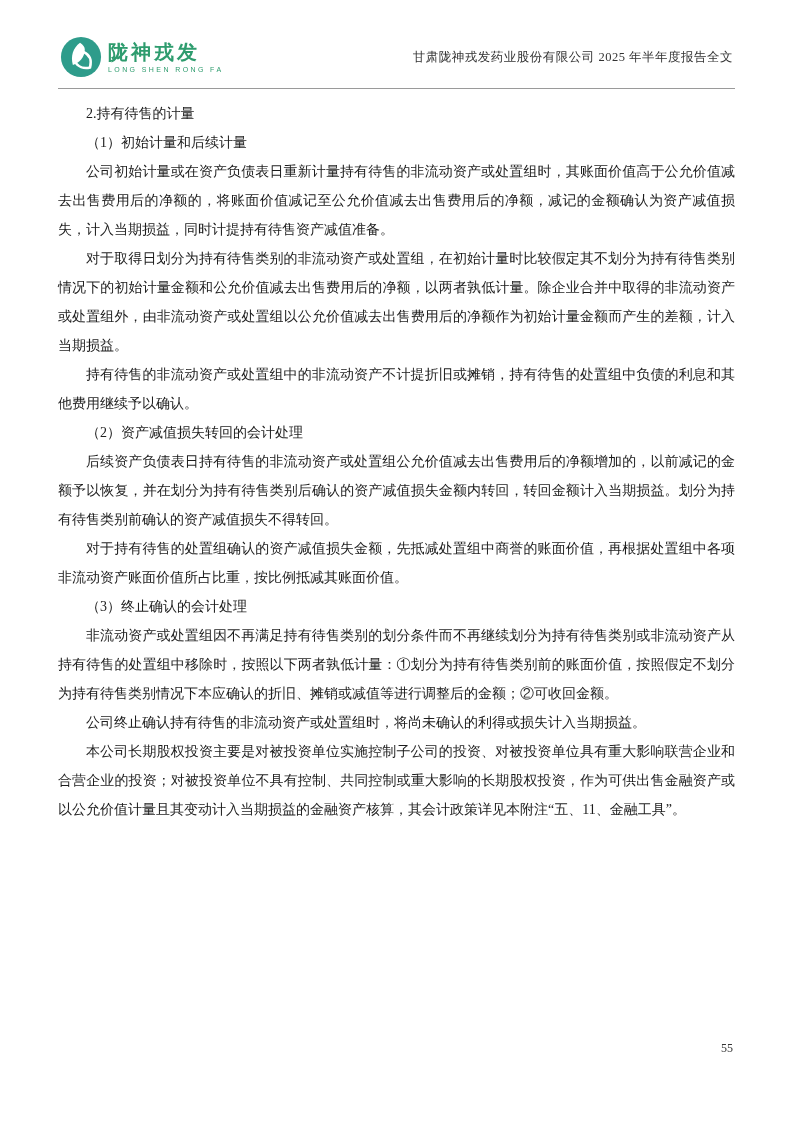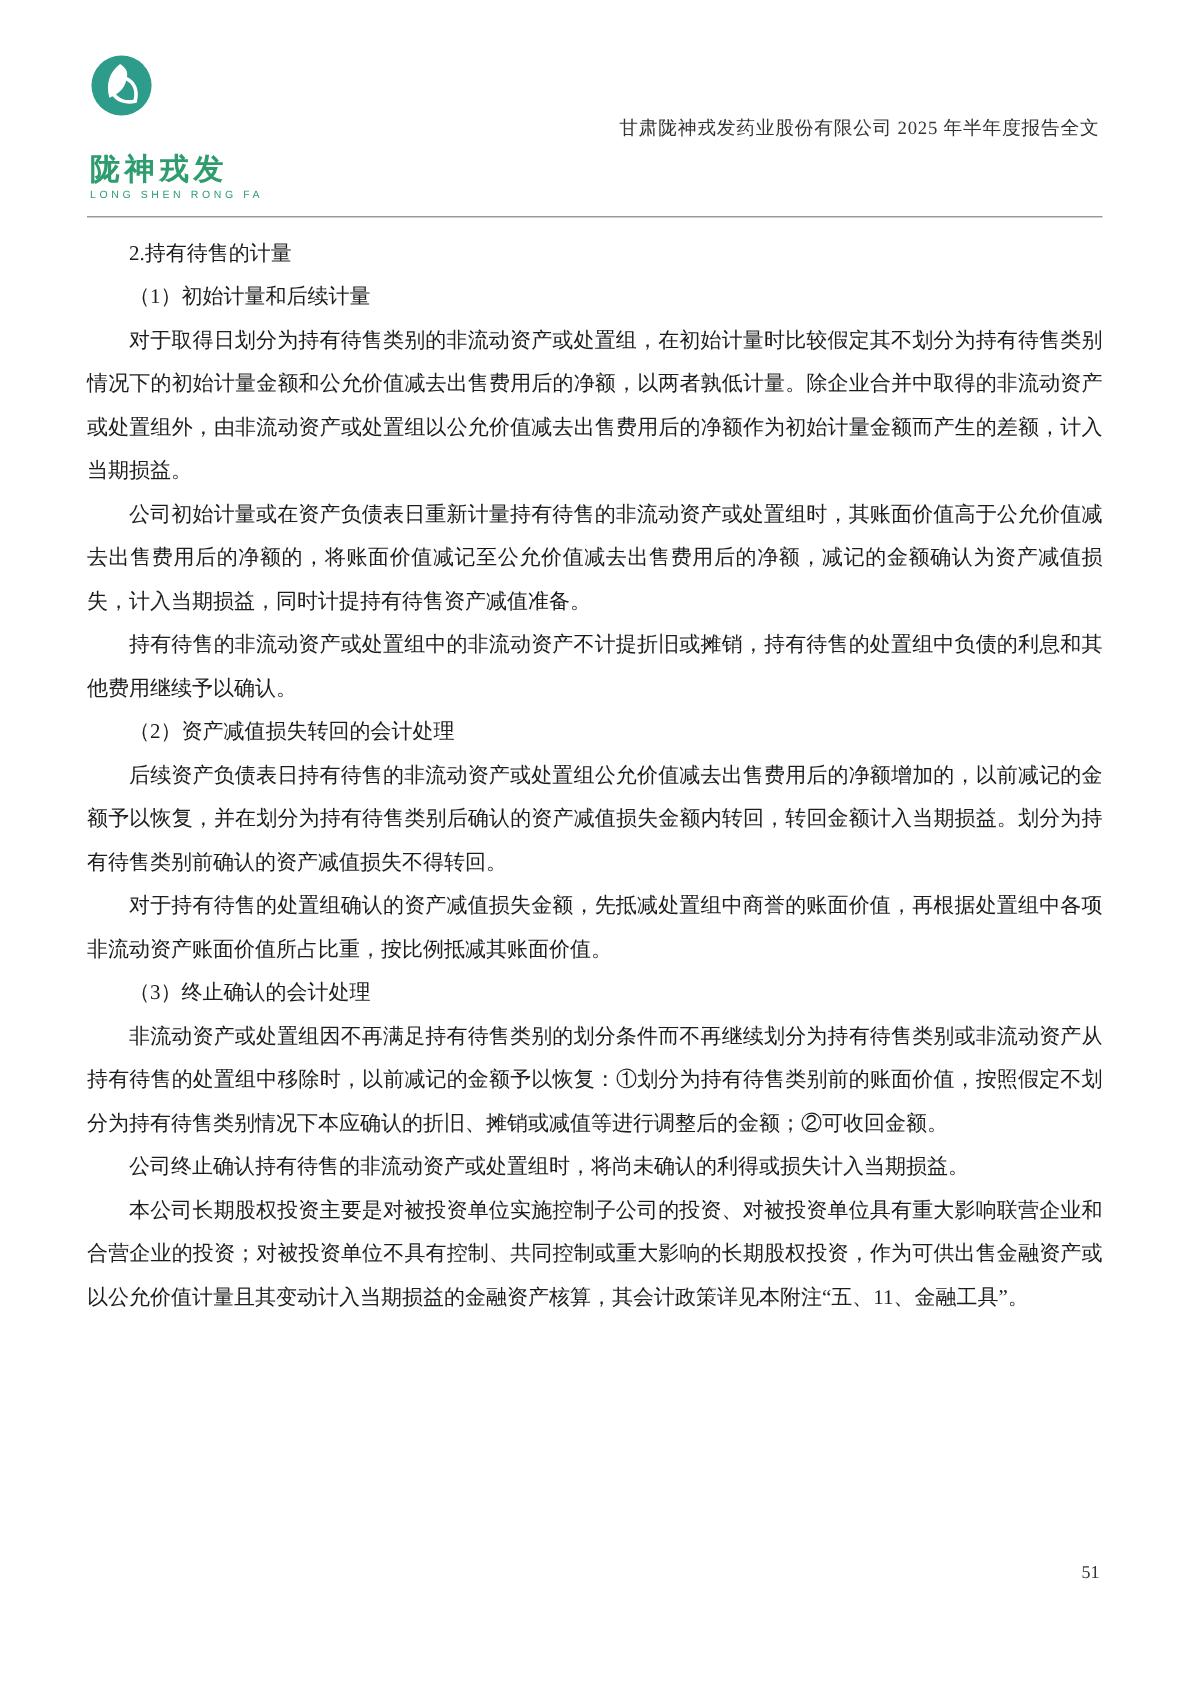--- a/index.html
+++ b/index.html
@@ -17,21 +17,21 @@
     padding: 0 58px;
     overflow: hidden;
   }
   .page-header {
     display: flex;
     justify-content: space-between;
     align-items: center;
     padding: 36px 2px 10px 2px;
     border-bottom: 1px solid #9a9a9a;
   }
-  .logo { display: flex; align-items: flex-start; gap: 24px; flex-direction: column; }
+  .logo { display: flex; align-items: center; gap: 6px; }
   .logo-mark { width: 42px; height: 42px; flex: 0 0 auto; }
   .logo-text { display: flex; flex-direction: column; }
   .logo-cn {
     font-family: "Liberation Sans", "DejaVu Sans", sans-serif;
     font-weight: bold;
     font-size: 20px;
     letter-spacing: 3px;
     color: #2e9c6e;
     line-height: 1.15;
   }
@@ -92,28 +92,28 @@
         <span class="logo-cn">陇神戎发</span>
         <span class="logo-en">LONG SHEN RONG FA</span>
       </span>
     </div>
     <div class="header-title">甘肃陇神戎发药业股份有限公司 2025 年半年度报告全文</div>
   </header>
 
   <main>
     <p class="para">2.持有待售的计量</p>
     <p class="para">（1）初始计量和后续计量</p>
+    <p class="para">公司初始计量或在资产负债表日重新计量持有待售的非流动资产或处置组时，其账面价值高于公允价值减去出售费用后的净额的，将账面价值减记至公允价值减去出售费用后的净额，减记的金额确认为资产减值损失，计入当期损益，同时计提持有待售资产减值准备。</p>
     <p class="para">对于取得日划分为持有待售类别的非流动资产或处置组，在初始计量时比较假定其不划分为持有待售类别情况下的初始计量金额和公允价值减去出售费用后的净额，以两者孰低计量。除企业合并中取得的非流动资产或处置组外，由非流动资产或处置组以公允价值减去出售费用后的净额作为初始计量金额而产生的差额，计入当期损益。</p>
-    <p class="para">公司初始计量或在资产负债表日重新计量持有待售的非流动资产或处置组时，其账面价值高于公允价值减去出售费用后的净额的，将账面价值减记至公允价值减去出售费用后的净额，减记的金额确认为资产减值损失，计入当期损益，同时计提持有待售资产减值准备。</p>
     <p class="para">持有待售的非流动资产或处置组中的非流动资产不计提折旧或摊销，持有待售的处置组中负债的利息和其他费用继续予以确认。</p>
     <p class="para">（2）资产减值损失转回的会计处理</p>
     <p class="para">后续资产负债表日持有待售的非流动资产或处置组公允价值减去出售费用后的净额增加的，以前减记的金额予以恢复，并在划分为持有待售类别后确认的资产减值损失金额内转回，转回金额计入当期损益。划分为持有待售类别前确认的资产减值损失不得转回。</p>
     <p class="para">对于持有待售的处置组确认的资产减值损失金额，先抵减处置组中商誉的账面价值，再根据处置组中各项非流动资产账面价值所占比重，按比例抵减其账面价值。</p>
     <p class="para">（3）终止确认的会计处理</p>
-    <p class="para">非流动资产或处置组因不再满足持有待售类别的划分条件而不再继续划分为持有待售类别或非流动资产从持有待售的处置组中移除时，以前减记的金额予以恢复：①划分为持有待售类别前的账面价值，按照假定不划分为持有待售类别情况下本应确认的折旧、摊销或减值等进行调整后的金额；②可收回金额。</p>
+    <p class="para">非流动资产或处置组因不再满足持有待售类别的划分条件而不再继续划分为持有待售类别或非流动资产从持有待售的处置组中移除时，按照以下两者孰低计量：①划分为持有待售类别前的账面价值，按照假定不划分为持有待售类别情况下本应确认的折旧、摊销或减值等进行调整后的金额；②可收回金额。</p>
     <p class="para">公司终止确认持有待售的非流动资产或处置组时，将尚未确认的利得或损失计入当期损益。</p>
 
     <p class="para">本公司长期股权投资主要是对被投资单位实施控制子公司的投资、对被投资单位具有重大影响联营企业和合营企业的投资；对被投资单位不具有控制、共同控制或重大影响的长期股权投资，作为可供出售金融资产或以公允价值计量且其变动计入当期损益的金融资产核算，其会计政策详见本附注“五、11、金融工具”。</p>
   </main>
 
-  <div class="page-number">51</div>
+  <div class="page-number">55</div>
 
 </div>
 
 </body></html>

